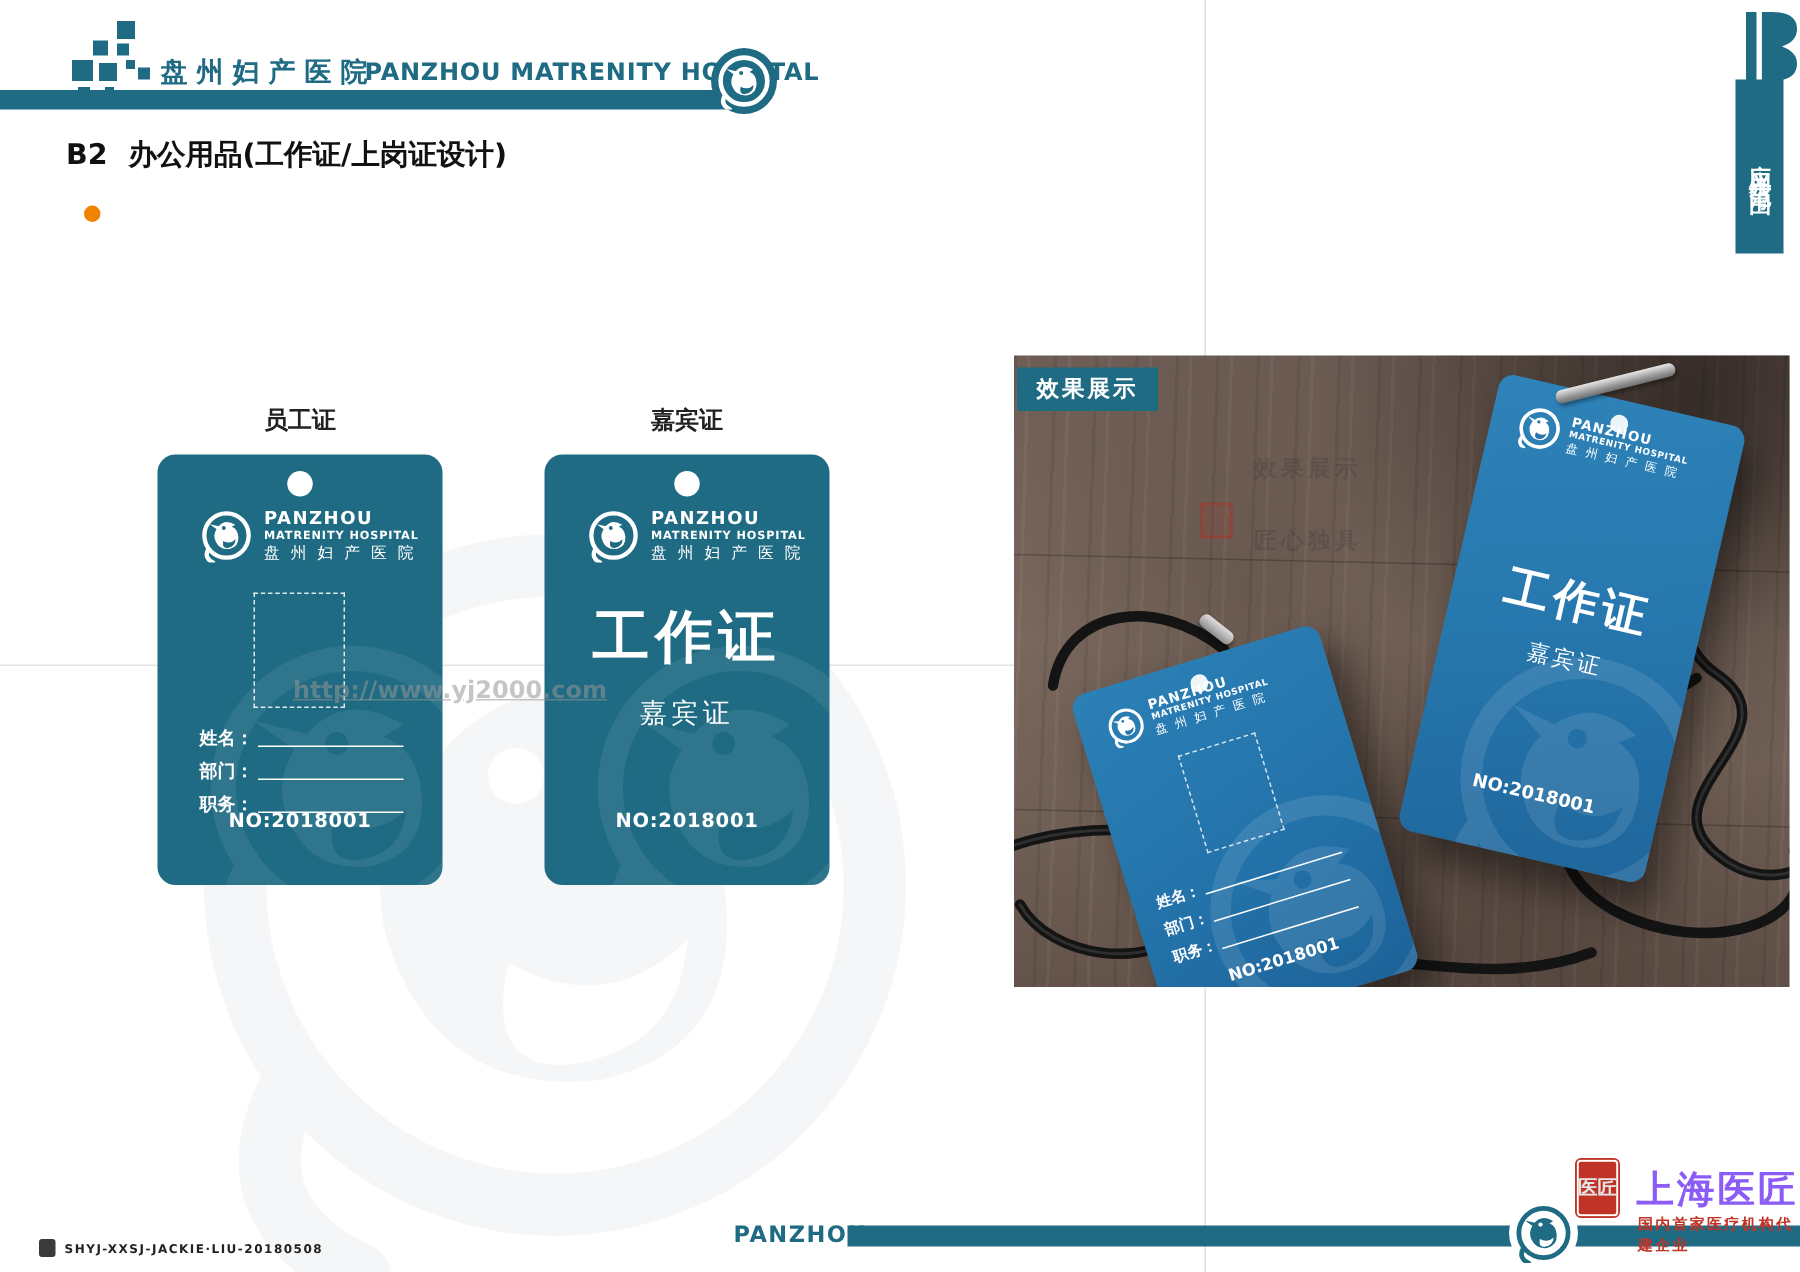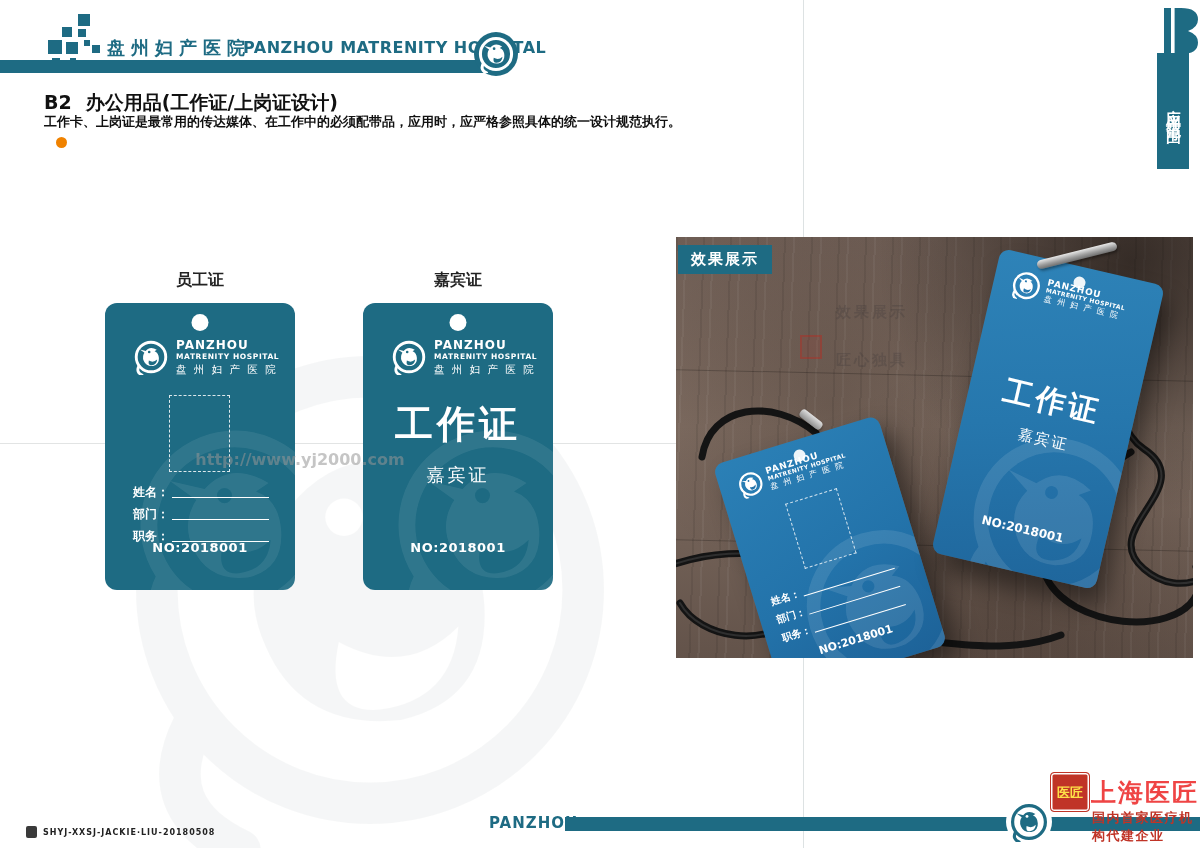--- a/index.html
+++ b/index.html
@@ -29,21 +29,21 @@
   .sec-title{position:absolute;left:44px;top:90px;font-size:19px;font-weight:bold;color:#111;z-index:2;}
   .sec-title .code{margin-right:14px;margin-top:24px;}
   .sec-desc{position:absolute;left:44px;top:113px;font-size:13px;font-weight:bold;color:#111;z-index:2;}
   .spec-dot{position:absolute;left:56px;top:137px;width:11px;height:11px;border-radius:50%;background:#f08200;z-index:2;}
   .spec-text{position:absolute;left:76px;top:135px;font-size:13px;font-weight:bold;color:#111;z-index:2;}
 
   
   .page-bird-wm{position:absolute;left:110px;top:330px;opacity:0.05;color:#5a6a70;z-index:0;}
   .wm-text{position:absolute;z-index:3;color:rgba(150,150,150,0.55);font-weight:bold;text-align:center;}
   .wm1{left:150px;top:424px;width:300px;font-size:16px;}
-  .wm2{left:190px;top:450px;width:220px;font-size:16px;}
+  .wm2{left:190px;top:450px;width:220px;font-size:16px;text-decoration:underline;}
 
   
   .badge-label{position:absolute;top:270px;width:190px;text-align:center;font-size:16px;font-weight:bold;color:#222;z-index:2;}
   .lbl1{left:105px;} .lbl2{left:363px;}
   .card{position:absolute;top:303px;width:190px;height:287px;background:#1e6b83;border-radius:12px;
         overflow:hidden;z-index:1;color:#fff;}
   .card1{left:105px;} .card2{left:363px;}
   .hole{position:absolute;left:50%;top:11px;transform:translateX(-50%);width:17px;height:17px;border-radius:50%;background:#fff;}
   .card-logo{position:absolute;left:28px;top:36px;display:flex;align-items:center;gap:7px;}
   .card-logo .txt{display:flex;flex-direction:column;line-height:1.15;}
@@ -101,25 +101,25 @@
   .pin{position:absolute;left:360px;top:14px;width:82px;height:9px;border-radius:5px;z-index:4;transform:rotate(-14deg);
      background:linear-gradient(180deg,#e8e8e8,#9a9a9a 60%,#6f6f6f);box-shadow:1px 2px 3px rgba(0,0,0,0.4);}
   .clip-left{position:absolute;left:122px;top:178px;width:26px;height:9px;border-radius:4px;z-index:4;transform:rotate(38deg);
      background:linear-gradient(180deg,#e0e0e0,#8d8d8d);box-shadow:1px 2px 3px rgba(0,0,0,0.4);}
 
   
   .foot-seal{position:absolute;left:26px;top:826px;width:11px;height:12px;background:#3a3a3a;border-radius:2px;z-index:2;}
   .foot-code{position:absolute;left:43px;top:828px;font-size:8px;font-weight:bold;letter-spacing:1px;color:#222;z-index:2;}
   .foot-brand{position:absolute;left:489px;top:814px;font-size:15px;font-weight:bold;color:#1e6b83;letter-spacing:1px;z-index:2;}
   .foot-bar{position:absolute;left:565px;top:817px;width:635px;height:14px;background:#1e6b83;z-index:2;}
-  .partner-seal{position:absolute;left:1050px;top:772px;width:40px;height:40px;background:#c03427;border-radius:4px;z-index:6;
-     display:flex;align-items:center;justify-content:center;color:#fde047;font-size:13px;font-weight:bold;line-height:1;
+  .partner-seal{position:absolute;left:1050px;top:772px;width:30px;height:40px;background:#c03427;border-radius:4px;z-index:6;
+     display:flex;align-items:center;justify-content:center;color:#e5e5e5;font-size:13px;font-weight:bold;line-height:1;
      border:1.5px solid #c03427;box-shadow:inset 0 0 0 1.5px #fff;}
-  .partner-name{position:absolute;left:1091px;top:776px;font-size:25px;font-weight:bold;color:#ef4444;letter-spacing:2px;z-index:5;}
-  .partner-slogan{position:absolute;left:1092px;top:809px;font-size:13px;font-weight:bold;color:#c03427;letter-spacing:1.5px;z-index:5;}
+  .partner-name{position:absolute;left:1091px;top:776px;font-size:25px;font-weight:bold;color:#8b5cf6;letter-spacing:2px;z-index:5;}
+  .partner-slogan{position:absolute;left:1092px;top:809px;font-size:10px;font-weight:bold;color:#c03427;letter-spacing:1.5px;z-index:5;}
   .partner-bird{position:absolute;left:1006px;top:799px;width:46px;height:46px;border-radius:50%;background:#fff;z-index:5;
      display:flex;align-items:center;justify-content:center;}
 </style>
 </head>
 <body>
 
 <svg width="0" height="0" style="position:absolute">
   <defs>
     <g id="bird-sym">
       <circle cx="50" cy="50" r="41" fill="none" stroke="currentColor" stroke-width="8"></circle>
@@ -166,21 +166,20 @@
       <rect x="11" y="0" width="3.6" height="46" fill="#fff"></rect>
     </svg>
   </div>
   <div class="tab-box" data-name="section-tab">
     <span data-name="section-tab-label">应用范围</span>
   </div>
 
   <div class="sec-title" data-name="page-title">
     <span class="code" data-name="page-code">B2</span><span data-name="page-title-text">办公用品(工作证/上岗证设计)</span>
   </div>
-  <div class="sec-desc" data-name="page-description">工作卡、上岗证是最常用的传达媒体、在工作中的必须配带品，应用时，应严格参照具体的统一设计规范执行。</div>
   <div class="spec-dot" data-name="bullet-dot-icon"></div>
 
   <svg class="page-bird-wm" width="520" height="520" viewBox="0 0 100 100" style="--icon-bg:#fff" data-name="page-watermark-bird-icon">
       <use href="#bird-sym"></use>
     </svg>
   <div class="wm-text wm2" data-name="page-watermark-line2">http://www.yj2000.com</div>
 
   <div class="badge-label lbl1" data-name="employee-badge-label">员工证</div>
   <div class="card card1" data-name="employee-badge-card">
     <svg class="card-bird-wm" width="210" height="210" viewBox="0 0 100 100" style="--icon-bg:#1e6b83" data-name="badge-watermark-bird-icon">

